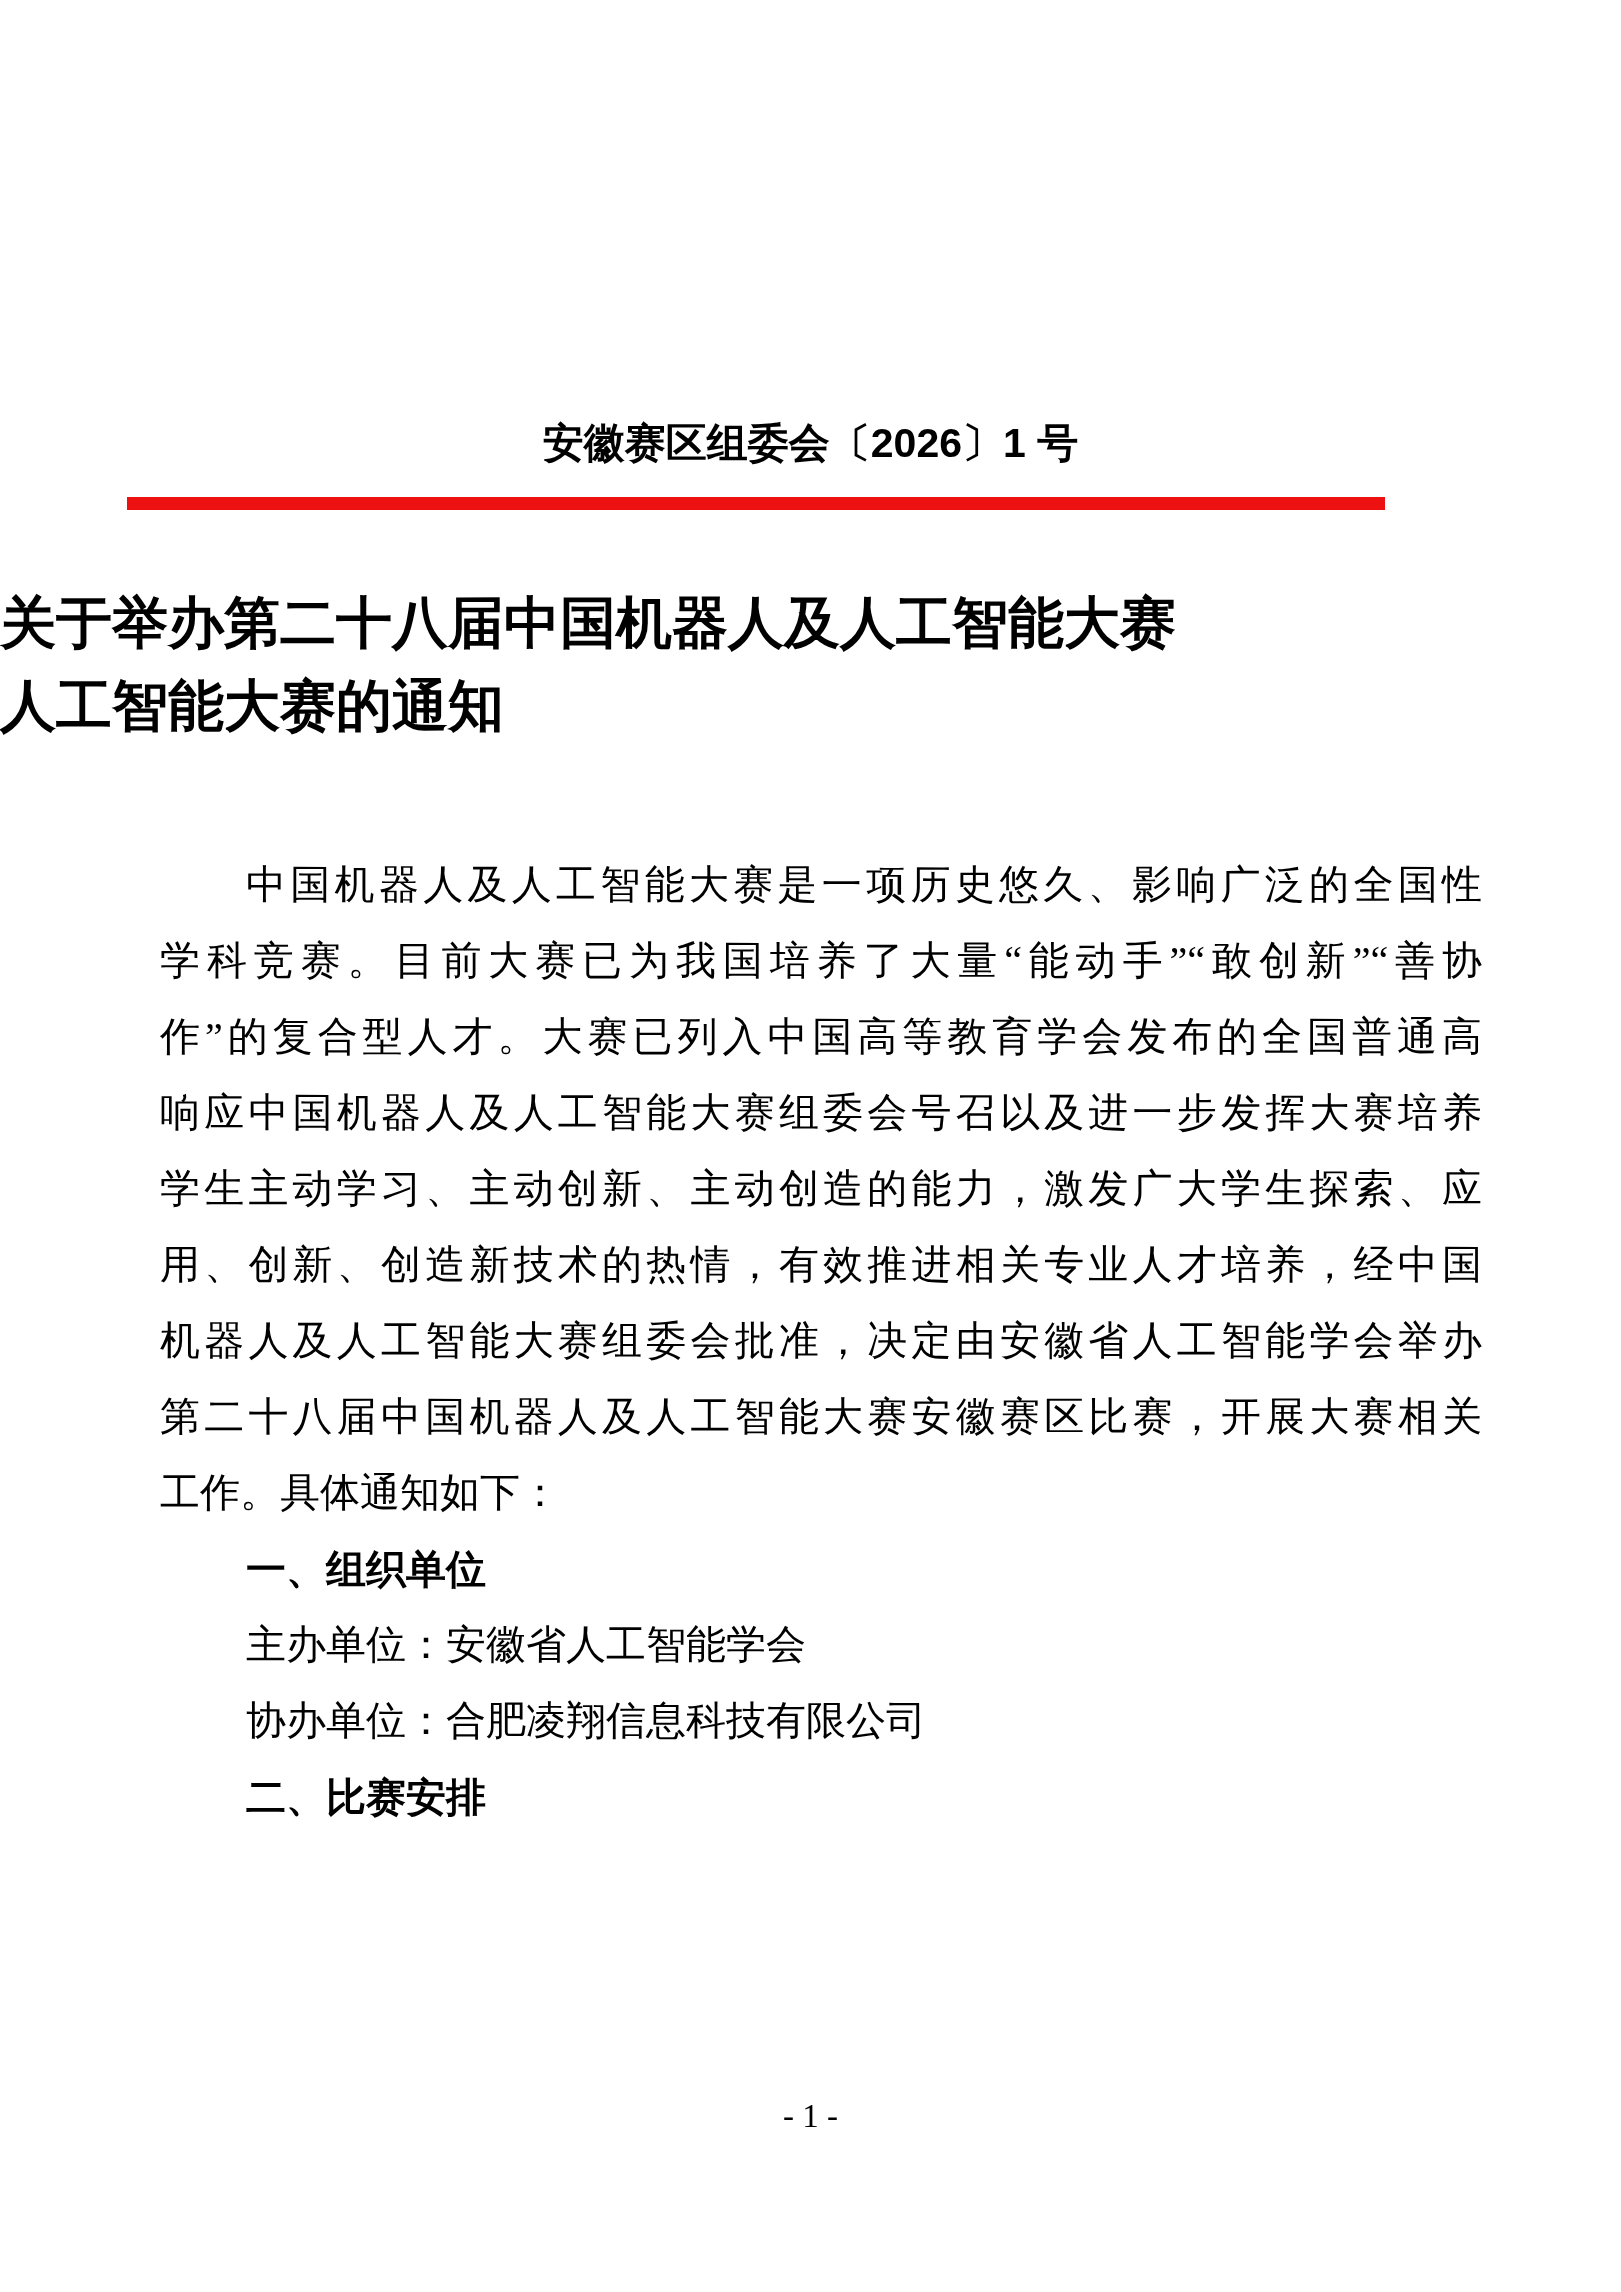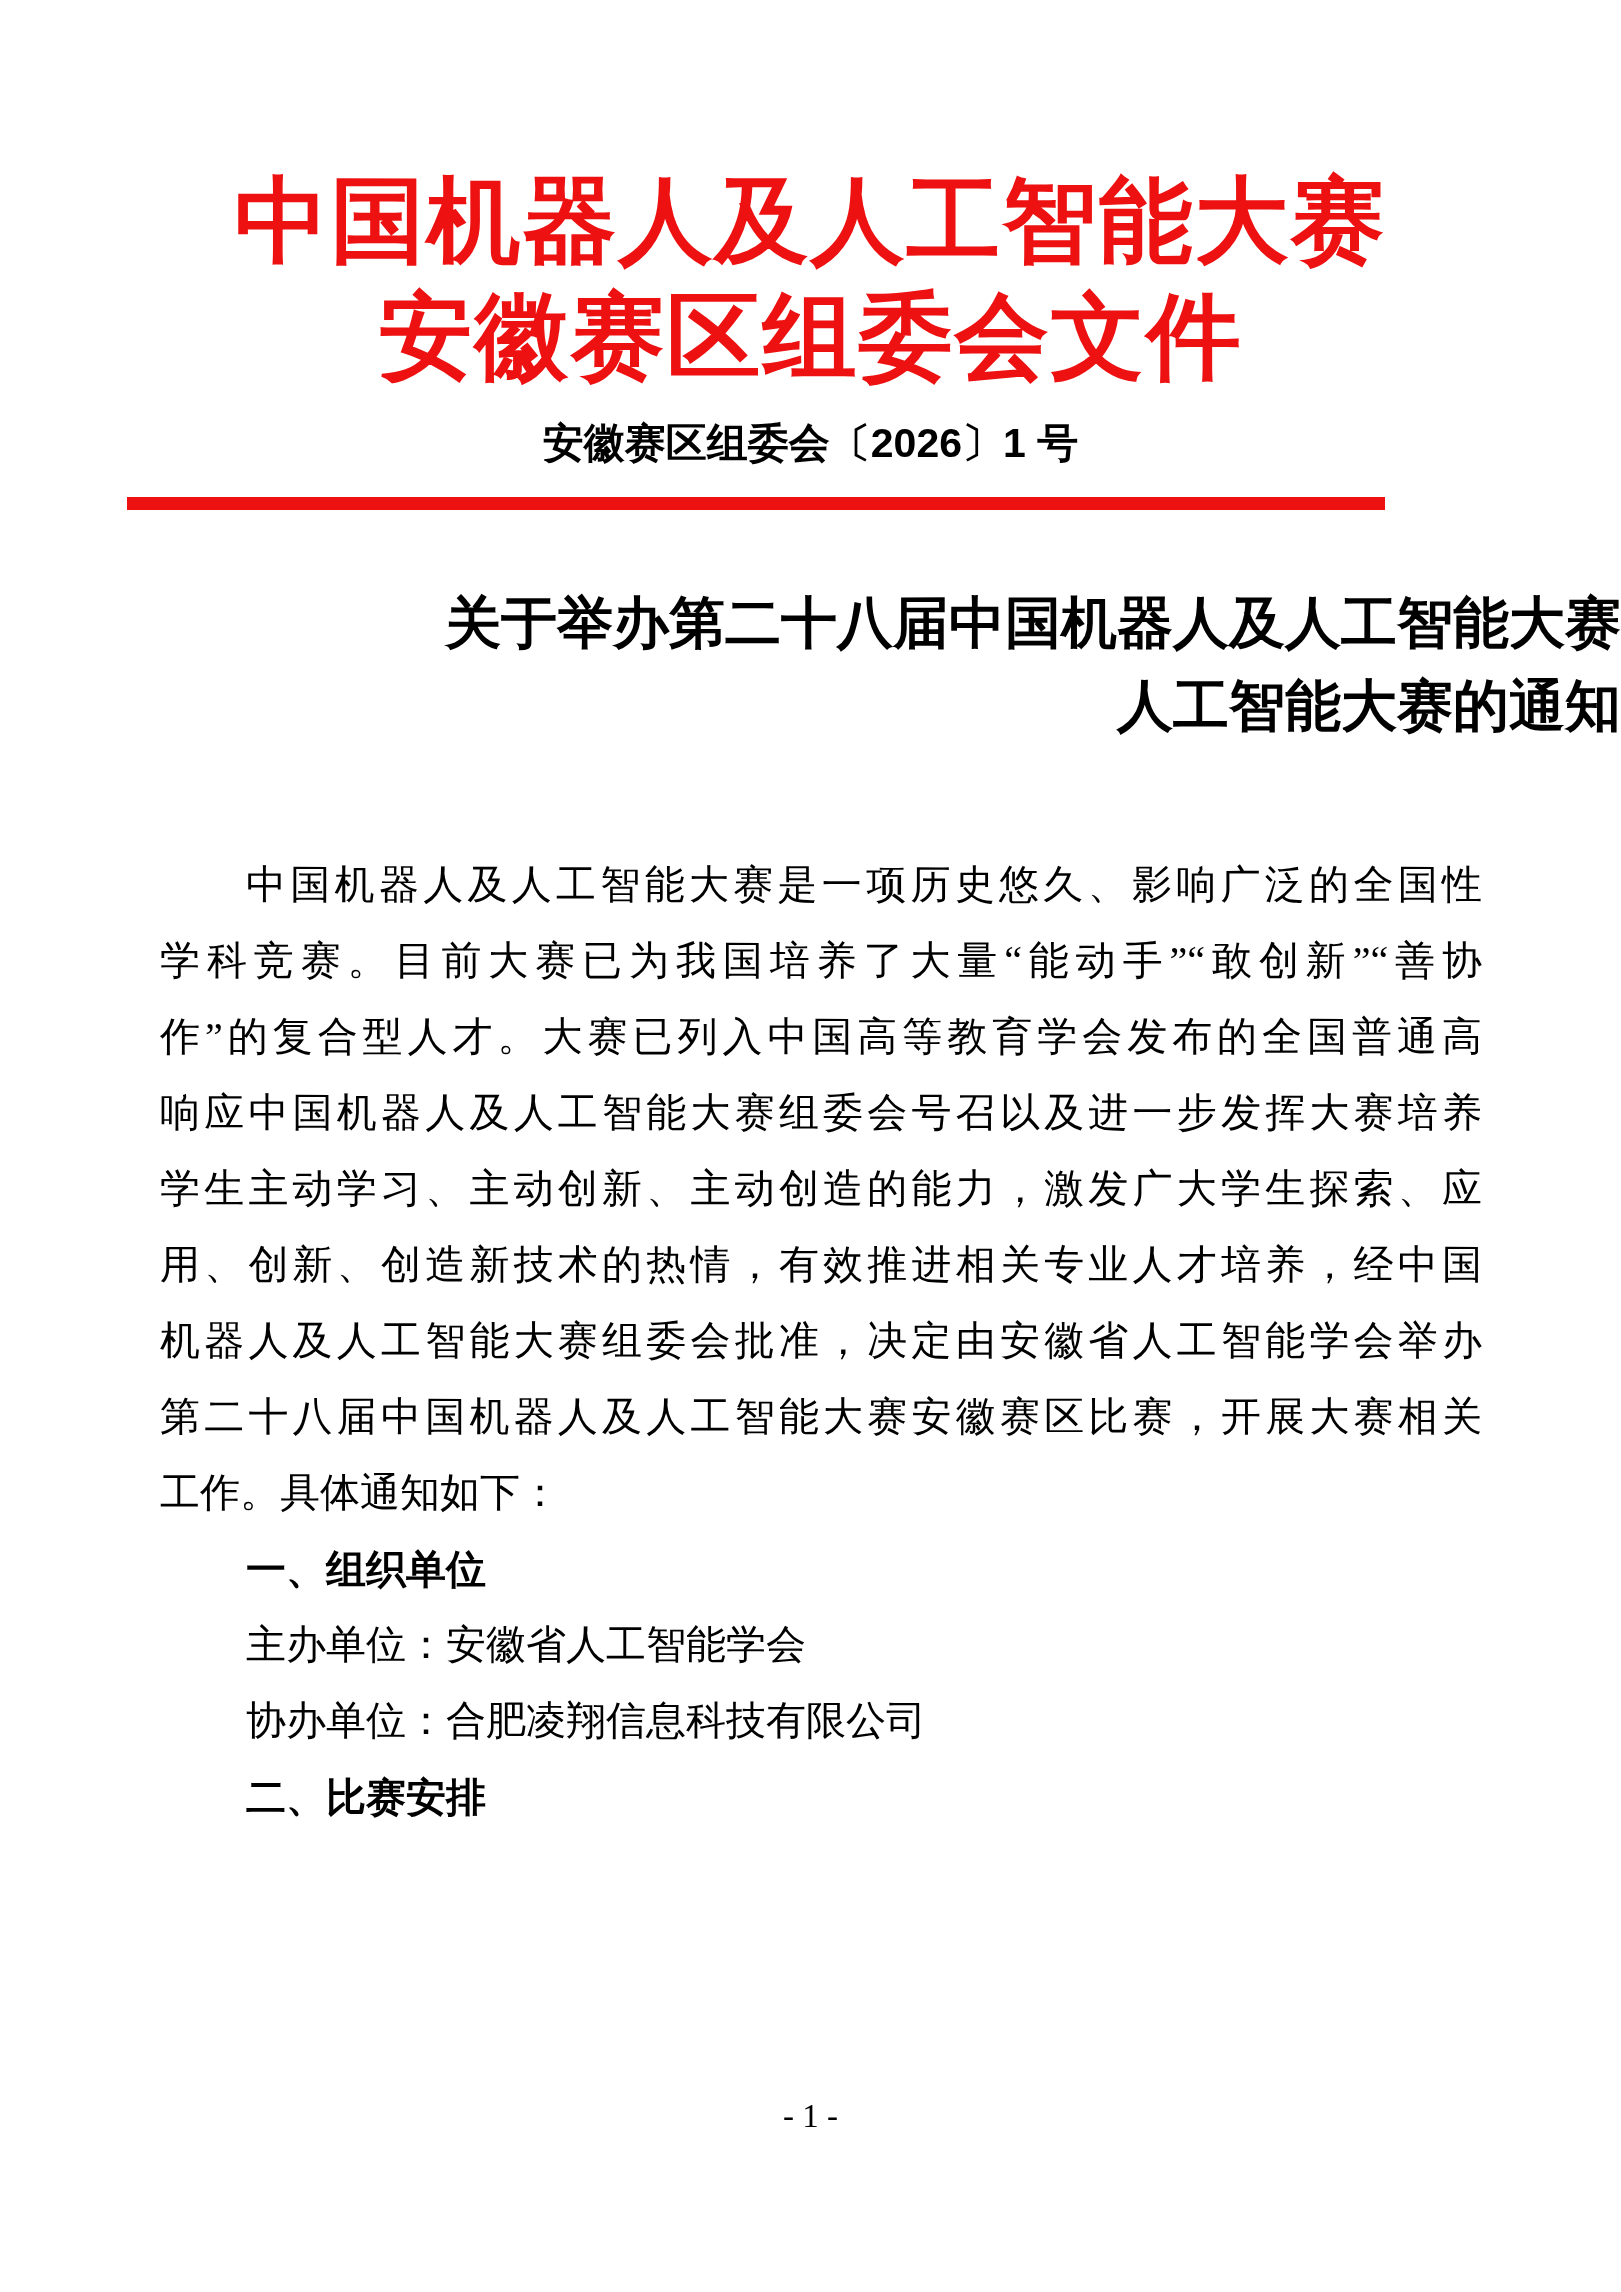--- a/index.html
+++ b/index.html
@@ -57,21 +57,21 @@
     height: 12.7px;
     background: #ee1111;
   }
 
   
   .subject {
     position: absolute;
     top: 582px;
     left: 0;
     width: 100%;
-    text-align: right;
+    text-align: left;
     font-weight: 700;
     font-size: 56px;
     line-height: 83px;
     font-family: "Liberation Serif", "DejaVu Serif", serif;
     white-space: nowrap;
   }
 
   
   .body-block {
     position: absolute;
@@ -109,24 +109,20 @@
     font-size: 33px;
     line-height: 49px;
     font-family: "Liberation Serif", "DejaVu Serif", serif;
   }
 </style>
 </head>
 <body>
 
 <div class="page">
 
-  <div class="org-title" style="color: rgb(238, 17, 17);">
-    <div>中国机器人及人工智能大赛</div>
-    <div>安徽赛区组委会文件</div>
-  </div>
 
   <div class="doc-number">安徽赛区组委会〔2026〕1 号</div>
 
   <div class="red-rule" style="background: rgb(238, 17, 17);"></div>
 
   <div class="subject" id="subject-container">
       <div>关于举办第二十八届中国机器人及人工智能大赛</div>
       <div>人工智能大赛的通知</div>
     </div>
 

